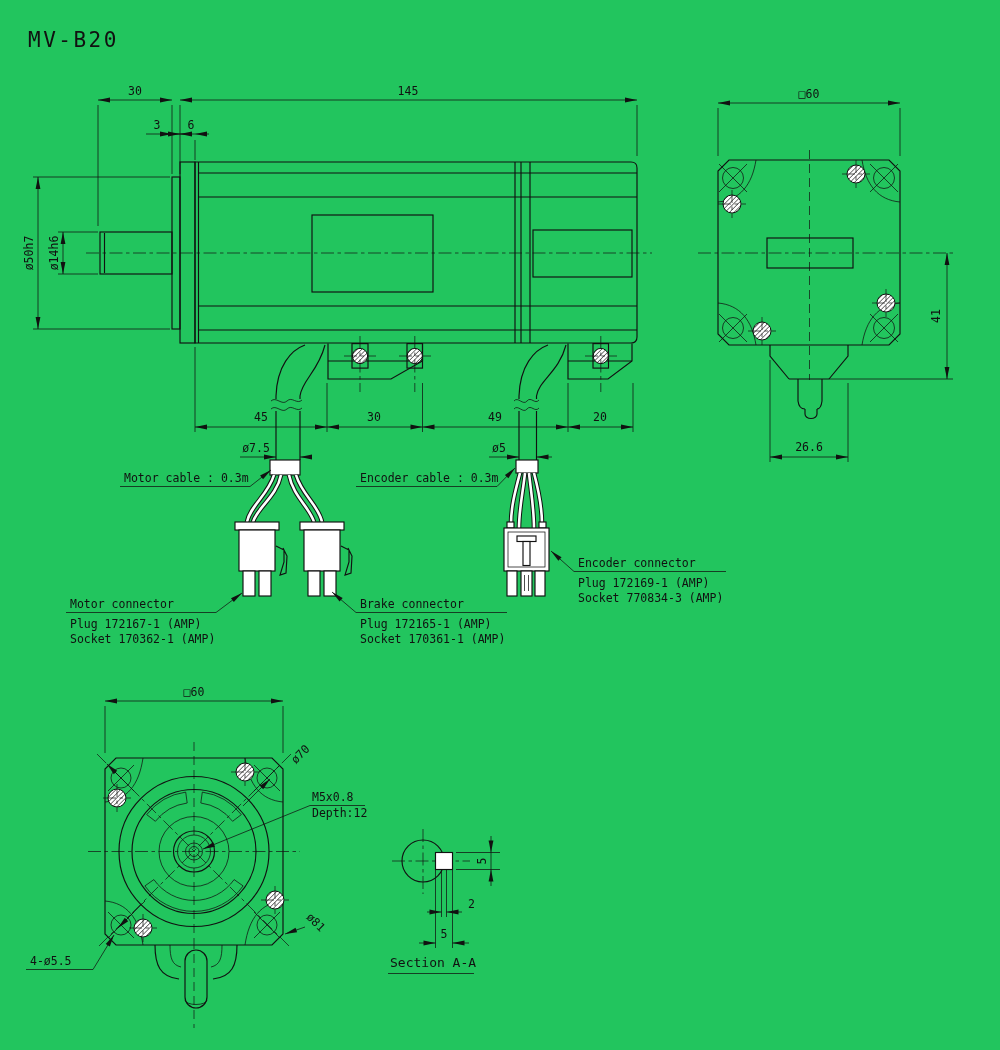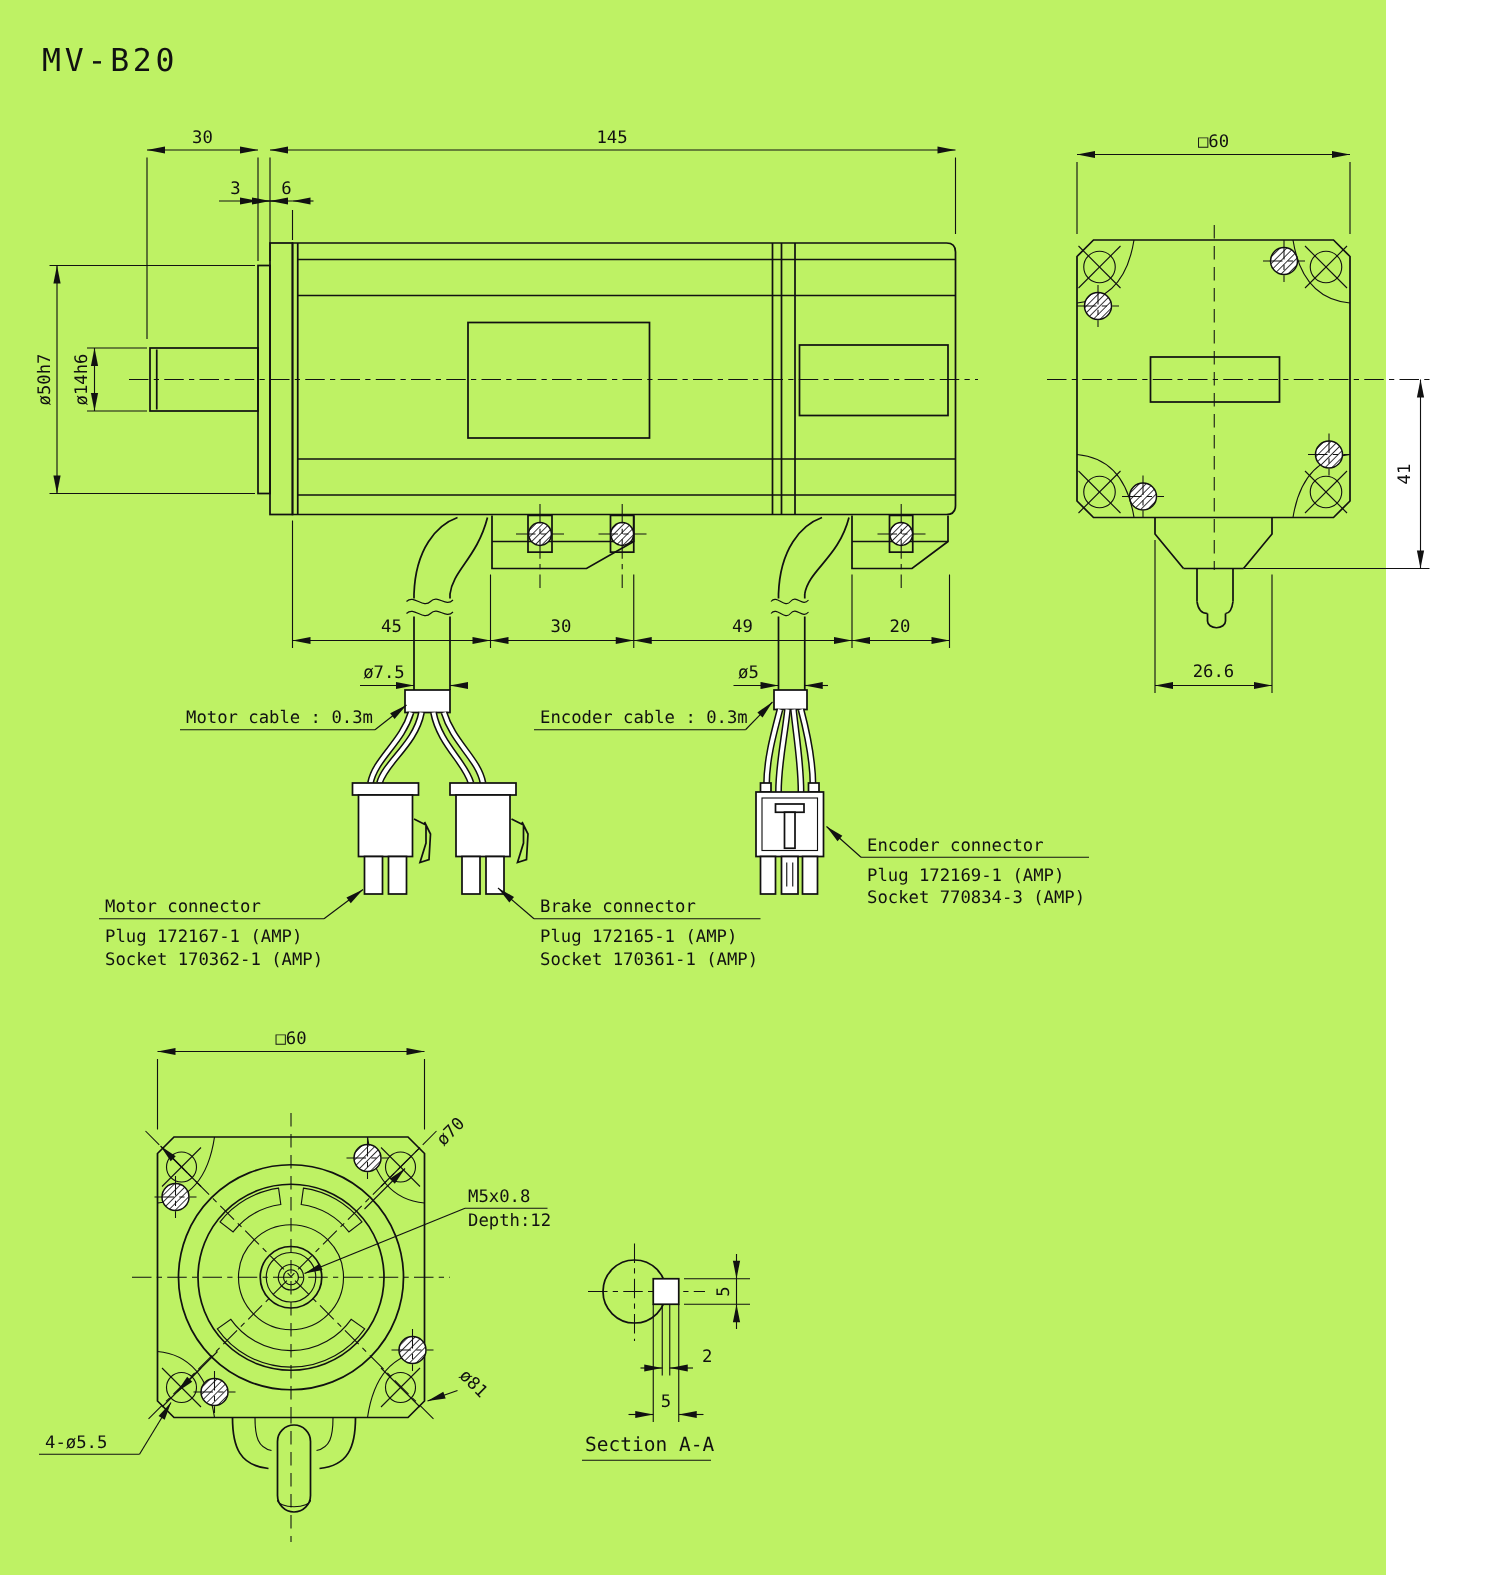--- a/index.html
+++ b/index.html
@@ -1,16 +1,16 @@
 <!DOCTYPE html>
 <html><head>
 <meta charset="utf-8">
 <style>
   html,body{margin:0;padding:0;background:#ffffff;}
-  #stage{width:924px;height:1050px;position:relative;background:#bef264;}
+  #stage{width:1000px;height:1050px;position:relative;background:#22c55e;}
   svg{display:block;}
   svg text{font-family:"DejaVu Sans Mono","Liberation Mono",monospace;fill:#111;font-size:11.5px;}
   .t-title{font-size:21px;letter-spacing:2.5px;}
   .t-sec{font-size:13px;}
   .ln{stroke:#111;stroke-width:1.15;fill:none;}
   .lnf{stroke:#111;stroke-width:1.15;fill:#fff;}
   .tn{stroke:#111;stroke-width:0.75;fill:none;}
   .cl{stroke:#111;stroke-width:0.7;fill:none;stroke-dasharray:13 3.5 3.5 3.5;}
   .dsh{stroke:#111;stroke-width:0.7;fill:none;stroke-dasharray:9 5;}
   .tube-o{stroke:#111;stroke-width:4.6;fill:none;}

